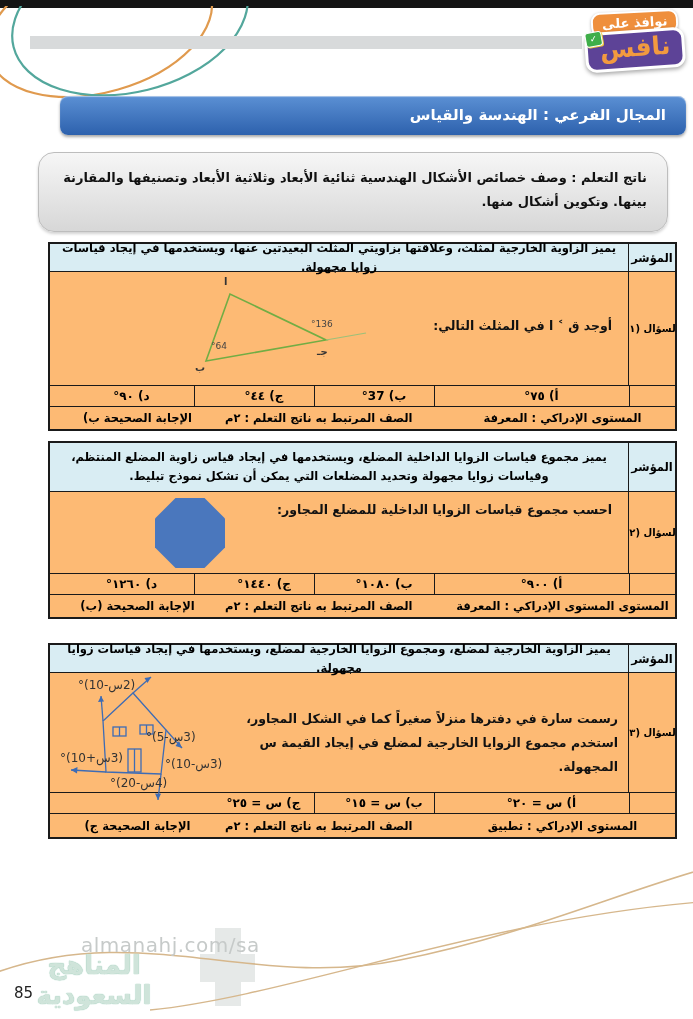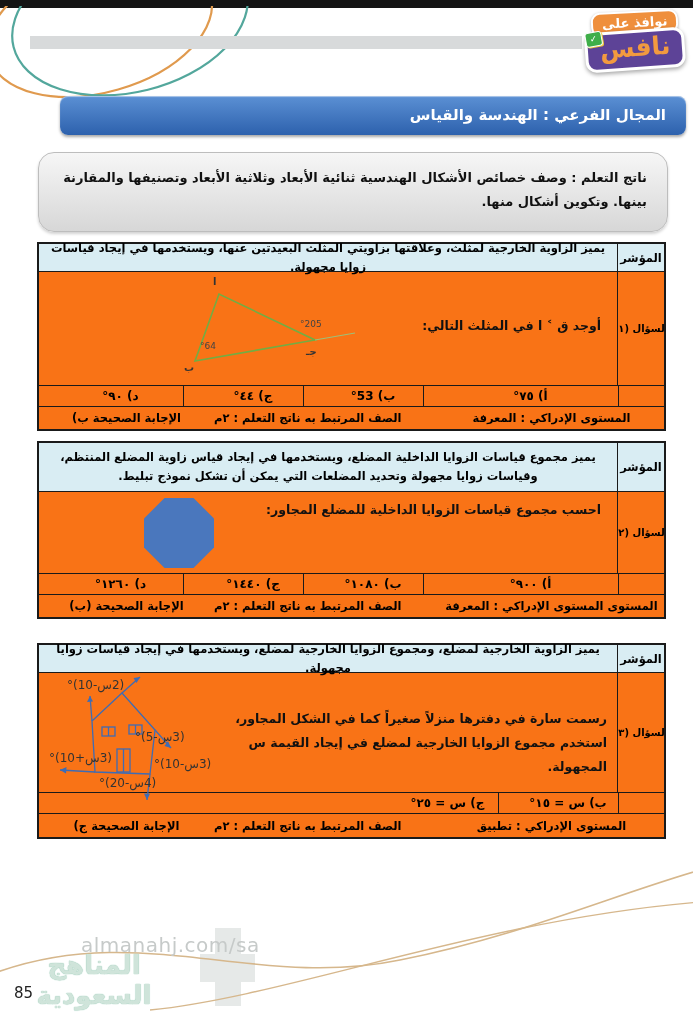--- a/index.html
+++ b/index.html
@@ -23,21 +23,21 @@
 
   .banner{position:absolute;left:60px;top:96px;width:626px;height:39px;border-radius:8px;
           background:linear-gradient(#5b90d4,#2d61ad);box-shadow:0 2px 3px rgba(0,0,0,.35), inset 0 1px 1px rgba(255,255,255,.5);
           color:#fff;font-weight:bold;font-size:15px;line-height:39px;padding-right:20px;box-sizing:border-box;z-index:3;}
 
   .outcome{position:absolute;left:38px;top:152px;width:630px;height:80px;border-radius:16px;box-sizing:border-box;
            background:linear-gradient(#f6f6f6,#d7d7d7);border:1px solid #bdbdbd;box-shadow:0 2px 3px rgba(0,0,0,.18);
            font-size:13px;font-weight:bold;color:#111;padding:13px 20px 0;line-height:1.85;text-align:right;}
 
   
-  .qt{position:absolute;left:37px;width:625px;border:2px solid #1a1a1a;background:#f97316;box-sizing:content-box;z-index:2;}
+  .qt{position:absolute;left:48px;width:625px;border:2px solid #1a1a1a;background:#fdba74;box-sizing:content-box;z-index:2;}
   .row{display:flex;border-top:1px solid #1a1a1a;box-sizing:border-box;}
   .row:first-child{border-top:none;}
   .lblcol{flex:0 0 46px;display:flex;align-items:center;justify-content:center;border-left:1px solid #1a1a1a;
           font-weight:bold;font-size:10px;white-space:nowrap;overflow:hidden;}
   .maincol{flex:1 1 auto;position:relative;}
   .indrow{background:#d9edf3;}
   .indrow .maincol{display:flex;align-items:center;justify-content:center;font-size:11.5px;font-weight:bold;
                    padding:2px 10px;text-align:center;line-height:1.65;}
   .indrow .lblcol{font-size:11.5px;}
   .qrow .maincol{overflow:visible;}
@@ -104,28 +104,28 @@
         <div class="qtext" style="right:16px;top:46px;">أوجد ق ˂ ا في المثلث التالي:</div>
         <div class="fig" style="left:68px;top:4px;width:252px;height:106px;">
           <svg width="252" height="106" viewBox="0 0 252 106">
             <polygon points="112,18 88,85 208,64" fill="none" stroke="#72ad44" stroke-width="1.6"></polygon>
             <line x1="208" y1="64" x2="248" y2="57" stroke="#9cc079" stroke-width="1.2"></line>
           </svg>
           <span class="tri-label" style="left:106px;top:0px;">ا</span>
           <span class="tri-label" style="left:77px;top:86px;">ب</span>
           <span class="tri-label" style="left:199px;top:70px;">جـ</span>
           <span class="tri-angle" style="left:93px;top:65px;">°64</span>
-          <span class="tri-angle" style="left:193px;top:43px;">°205</span>
+          <span class="tri-angle" style="left:193px;top:43px;">°136</span>
         </div>
       </div>
     </div>
     <div class="row optrow" style="height:21px;">
       <div class="opt-empty"></div>
       <div class="opt-a">أ) ٧٥°</div>
-      <div class="opt-b">ب) 53°</div>
+      <div class="opt-b">ب) 37°</div>
       <div class="opt-c">ج) ٤٤°</div>
       <div class="opt-d">د) ٩٠°</div>
     </div>
     <div class="row metarow" style="height:23px;">
       <span class="m-level">المستوى الإدراكي : المعرفة</span>
       <span class="m-grade">الصف المرتبط به ناتج التعلم :  ٢م</span>
       <span class="m-answer">الإجابة الصحيحة  ب)</span>
     </div>
   </div>
 
@@ -195,20 +195,21 @@
           <span class="house-label" style="left:14px;top:3px;">(2س-10)°</span>
           <span class="house-label" style="left:82px;top:26px;margin-top:29px;">(3س-5)°</span>
           <span class="house-label" style="left:101px;top:82px;">(3س-10)°</span>
           <span class="house-label" style="left:46px;top:101px;">(4س-20)°</span>
           <span class="house-label" style="left:-4px;top:76px;">(3س+10)°</span>
         </div>
       </div>
     </div>
     <div class="row optrow" style="height:21px;">
       <div class="opt-empty"></div>
+      <div class="opt-a">أ) س = ٢٠°</div>
       <div class="opt-b">ب) س = ١٥°</div>
       <div class="opt-c">ج) س = ٢٥°</div>
     </div>
     <div class="row metarow" style="height:24px;">
       <span class="m-level">المستوى الإدراكي : تطبيق</span>
       <span class="m-grade">الصف المرتبط به ناتج التعلم :  ٢م</span>
       <span class="m-answer">الإجابة الصحيحة  ج)</span>
     </div>
   </div>
 

